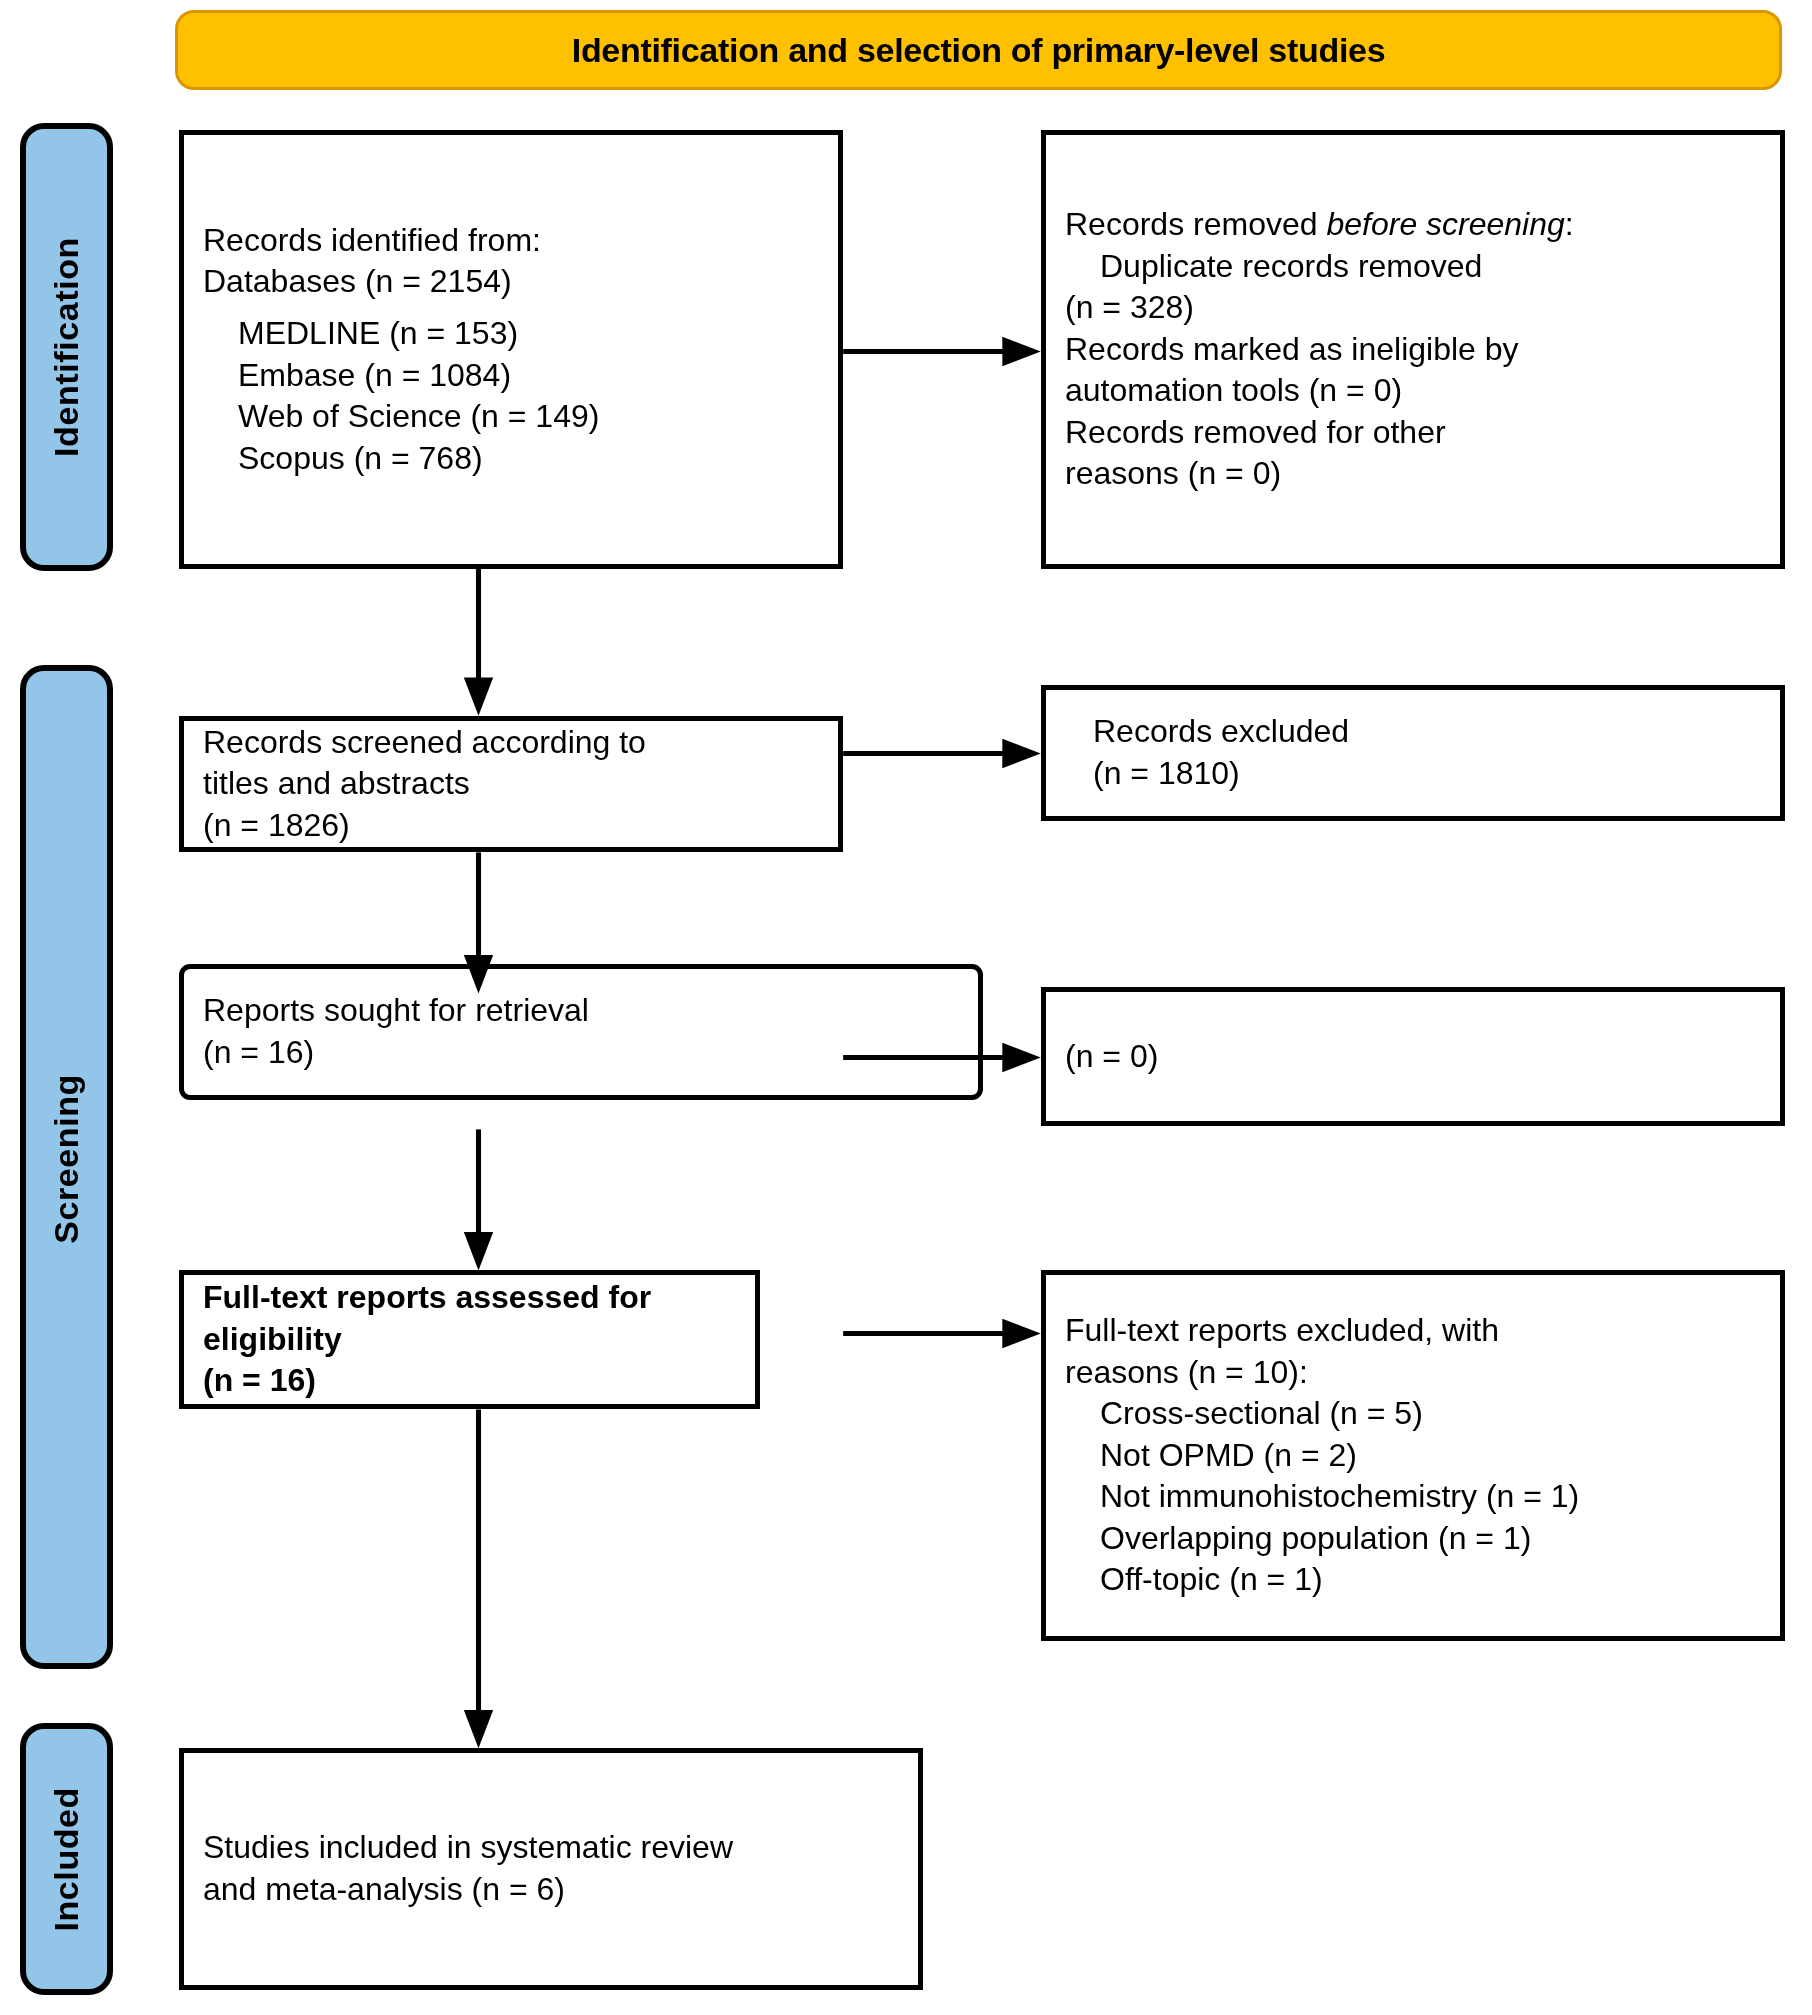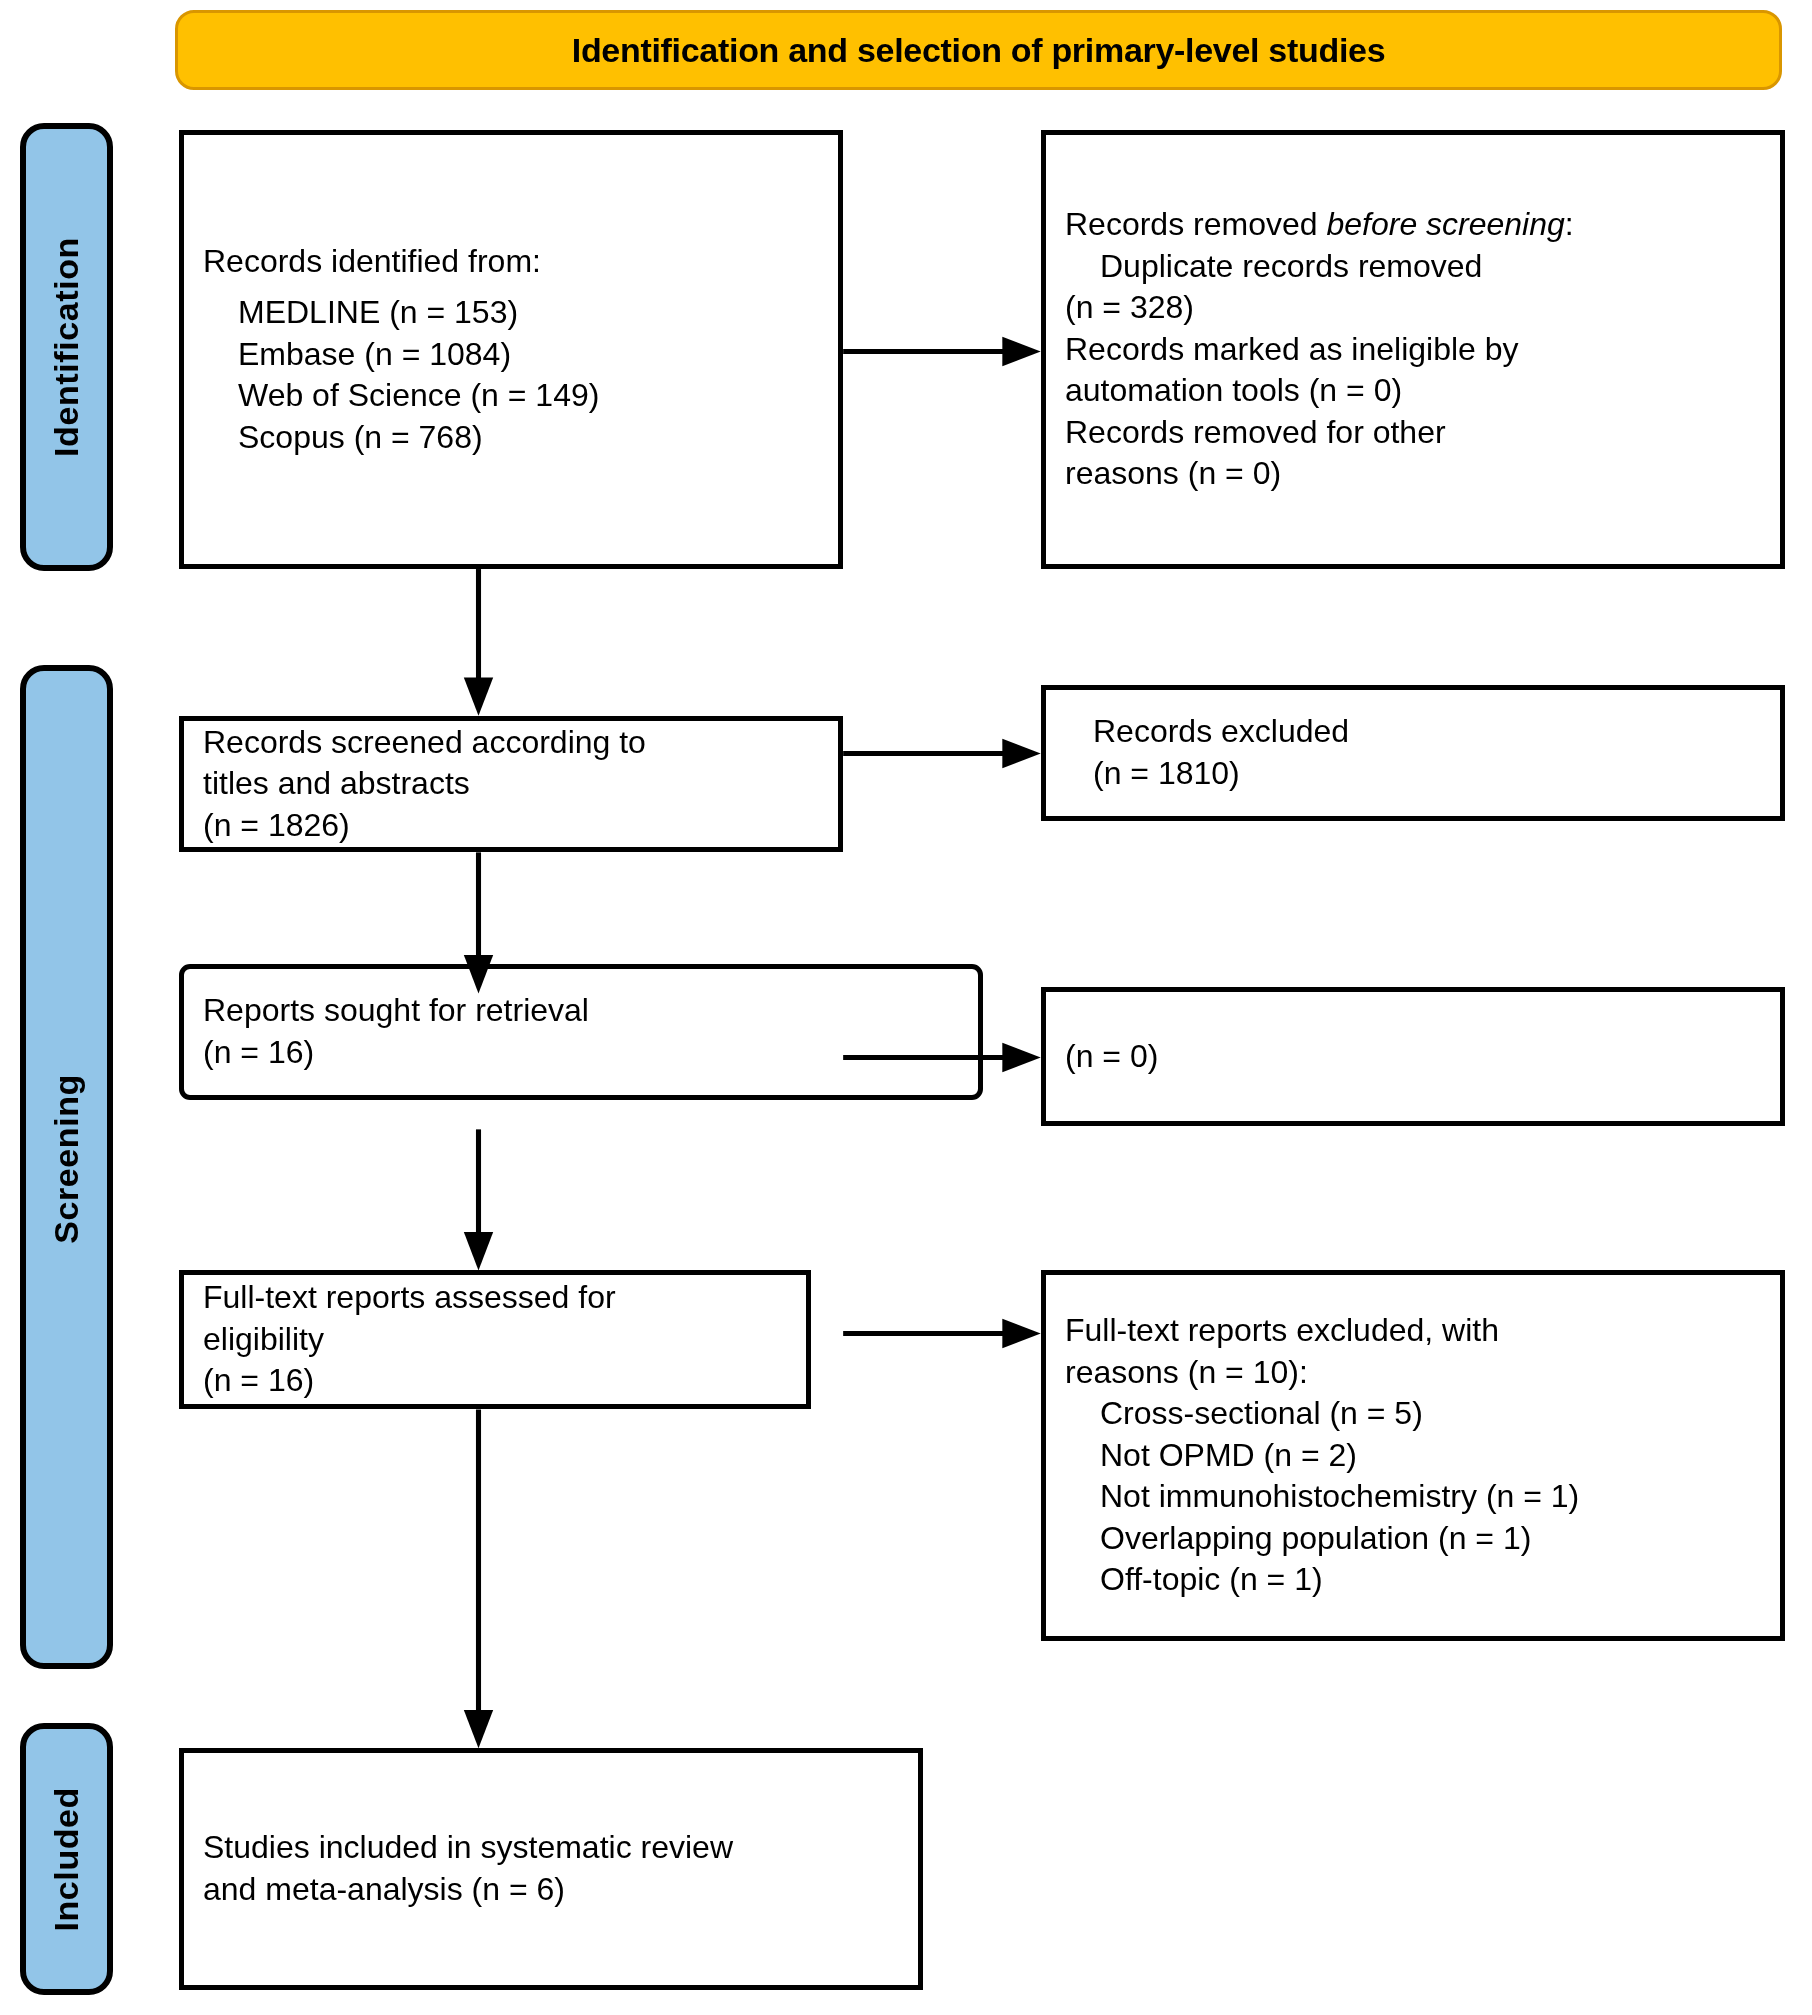--- a/index.html
+++ b/index.html
@@ -87,21 +87,21 @@
     white-space: pre-wrap;
   }
   .box .line.indent  { padding-left: 35px; }
   .box .line.gap     { margin-top: 10px; }
   .box .line .ital   { font-style: italic; }
 
   
   #box-identified   { left: 179px; top: 130px;  width: 664px; height: 439px; }
   #box-screened     { left: 179px; top: 716px; width: 664px; height: 136px; }
   #box-sought       { left: 179px; top: 964px; width: 804px; height: 136px; border-radius: 11px; }
-  #box-fulltext     { left: 179px; top: 1270px; width: 632px; height: 139px; }
+  #box-fulltext     { left: 179px; top: 1270px; width: 581px; height: 139px; font-weight: bold; }
   #box-included     { left: 179px; top: 1748px; width: 744px; height: 242px; }
 
   
   #box-removed      { left: 1041px; top: 130px;  width: 744px; height: 439px; }
   #box-excluded     { left: 1041px; top: 685px; width: 744px; height: 136px; padding-left: 47px; }
   #box-notretrieved { left: 1041px; top: 987px; width: 744px; height: 139px; }
   #box-ftexcluded   { left: 1041px; top: 1270px; width: 744px; height: 371px; }
 
   
   .arrow { position: absolute; }
@@ -121,20 +121,21 @@
   </div>
   <div class="phase" id="phase-screening">
     <span class="phase-label">Screening</span>
   </div>
   <div class="phase" id="phase-included">
     <span class="phase-label">Included</span>
   </div>
 
   <div class="box" id="box-identified">
     <span class="line">Records identified from:</span>
+    <span class="line">Databases (n = 2154)</span>
     <span class="line indent gap">MEDLINE (n = 153)</span>
     <span class="line indent">Embase (n = 1084)</span>
     <span class="line indent">Web of Science (n = 149)</span>
     <span class="line indent">Scopus (n = 768)</span>
   </div>
 
   <div class="box" id="box-removed">
     <span class="line"><span>Records removed </span><span class="ital">before screening</span><span>:</span></span>
     <span class="line indent">Duplicate records removed</span>
     <span class="line">(n = 328)</span>

